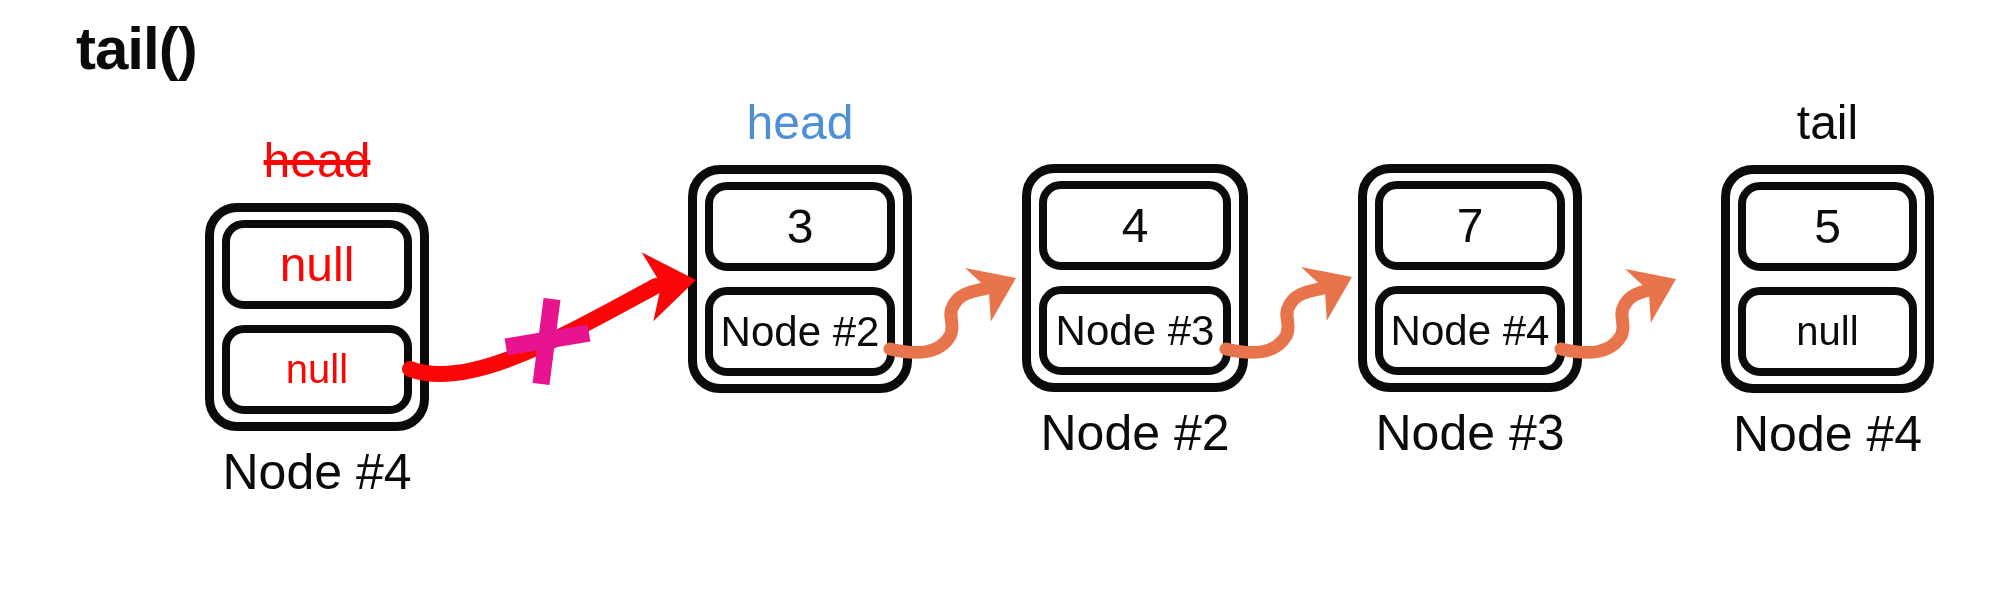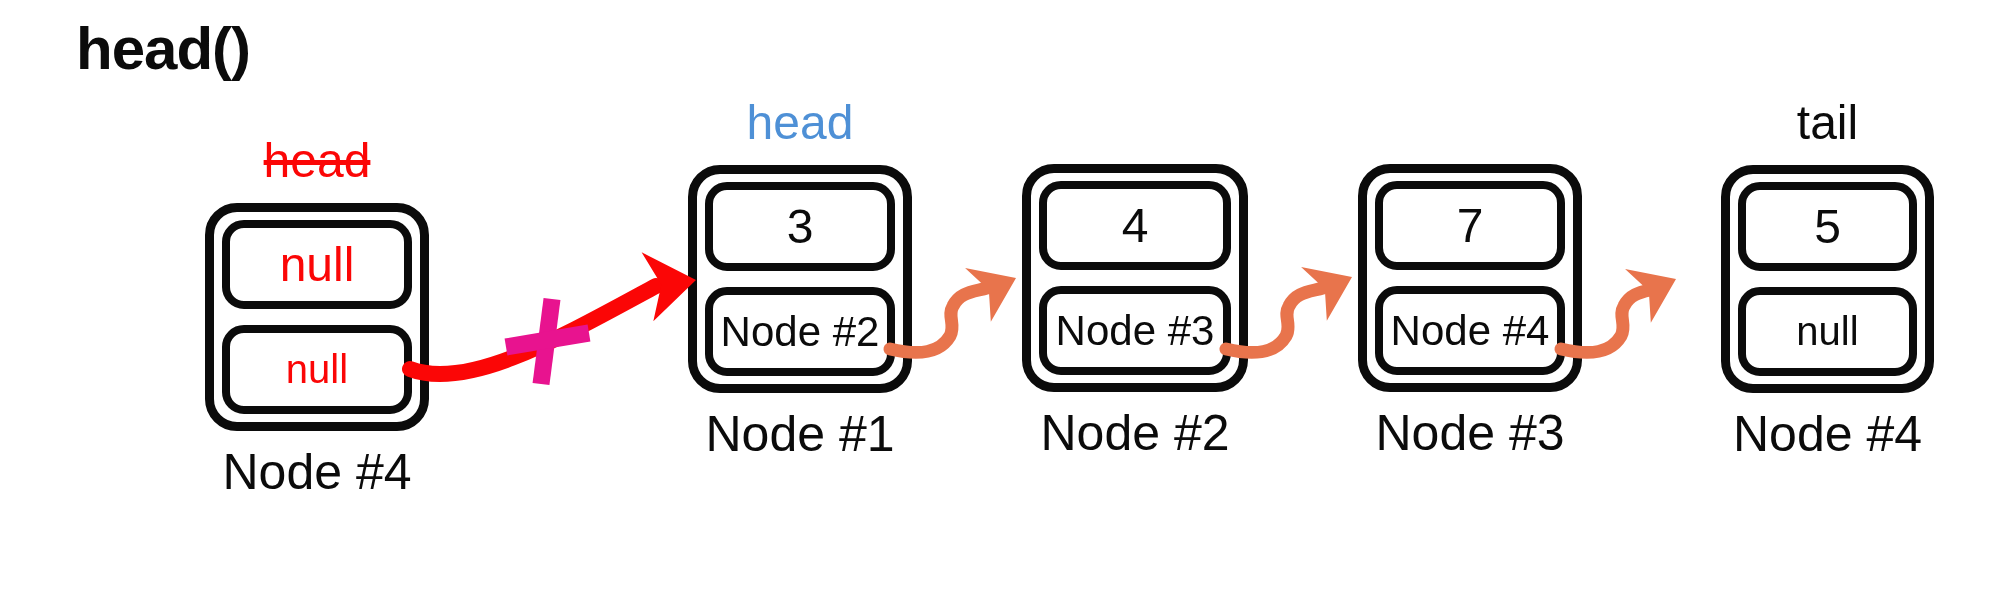--- a/index.html
+++ b/index.html
@@ -61,38 +61,37 @@
   .arrows{
     position:absolute;inset:0;z-index:5;
     pointer-events:none;
   }
 </style>
 </head>
 <body>
 
 <div class="canvas">
 
-  <div class="title">head()</div>
+  <div class="title">tail()</div>
 
   <div class="node-group" style="left:205px;top:137px;width:224px;">
     <div class="top-label removed">head</div>
     <div class="node-box">
       <div class="cell value red-text">null</div>
       <div class="cell next small red-text">null</div>
     </div>
     <div class="caption">Node #4</div>
   </div>
 
   <div class="node-group" style="left:688px;top:99px;width:224px;">
     <div class="top-label current">head</div>
     <div class="node-box">
       <div class="cell value">3</div>
       <div class="cell next">Node #2</div>
     </div>
-    <div class="caption">Node #1</div>
   </div>
 
   <div class="node-group" style="left:1022px;top:164px;width:226px;">
     <div class="node-box">
       <div class="cell value">4</div>
       <div class="cell next">Node #3</div>
     </div>
     <div class="caption">Node #2</div>
   </div>
 

